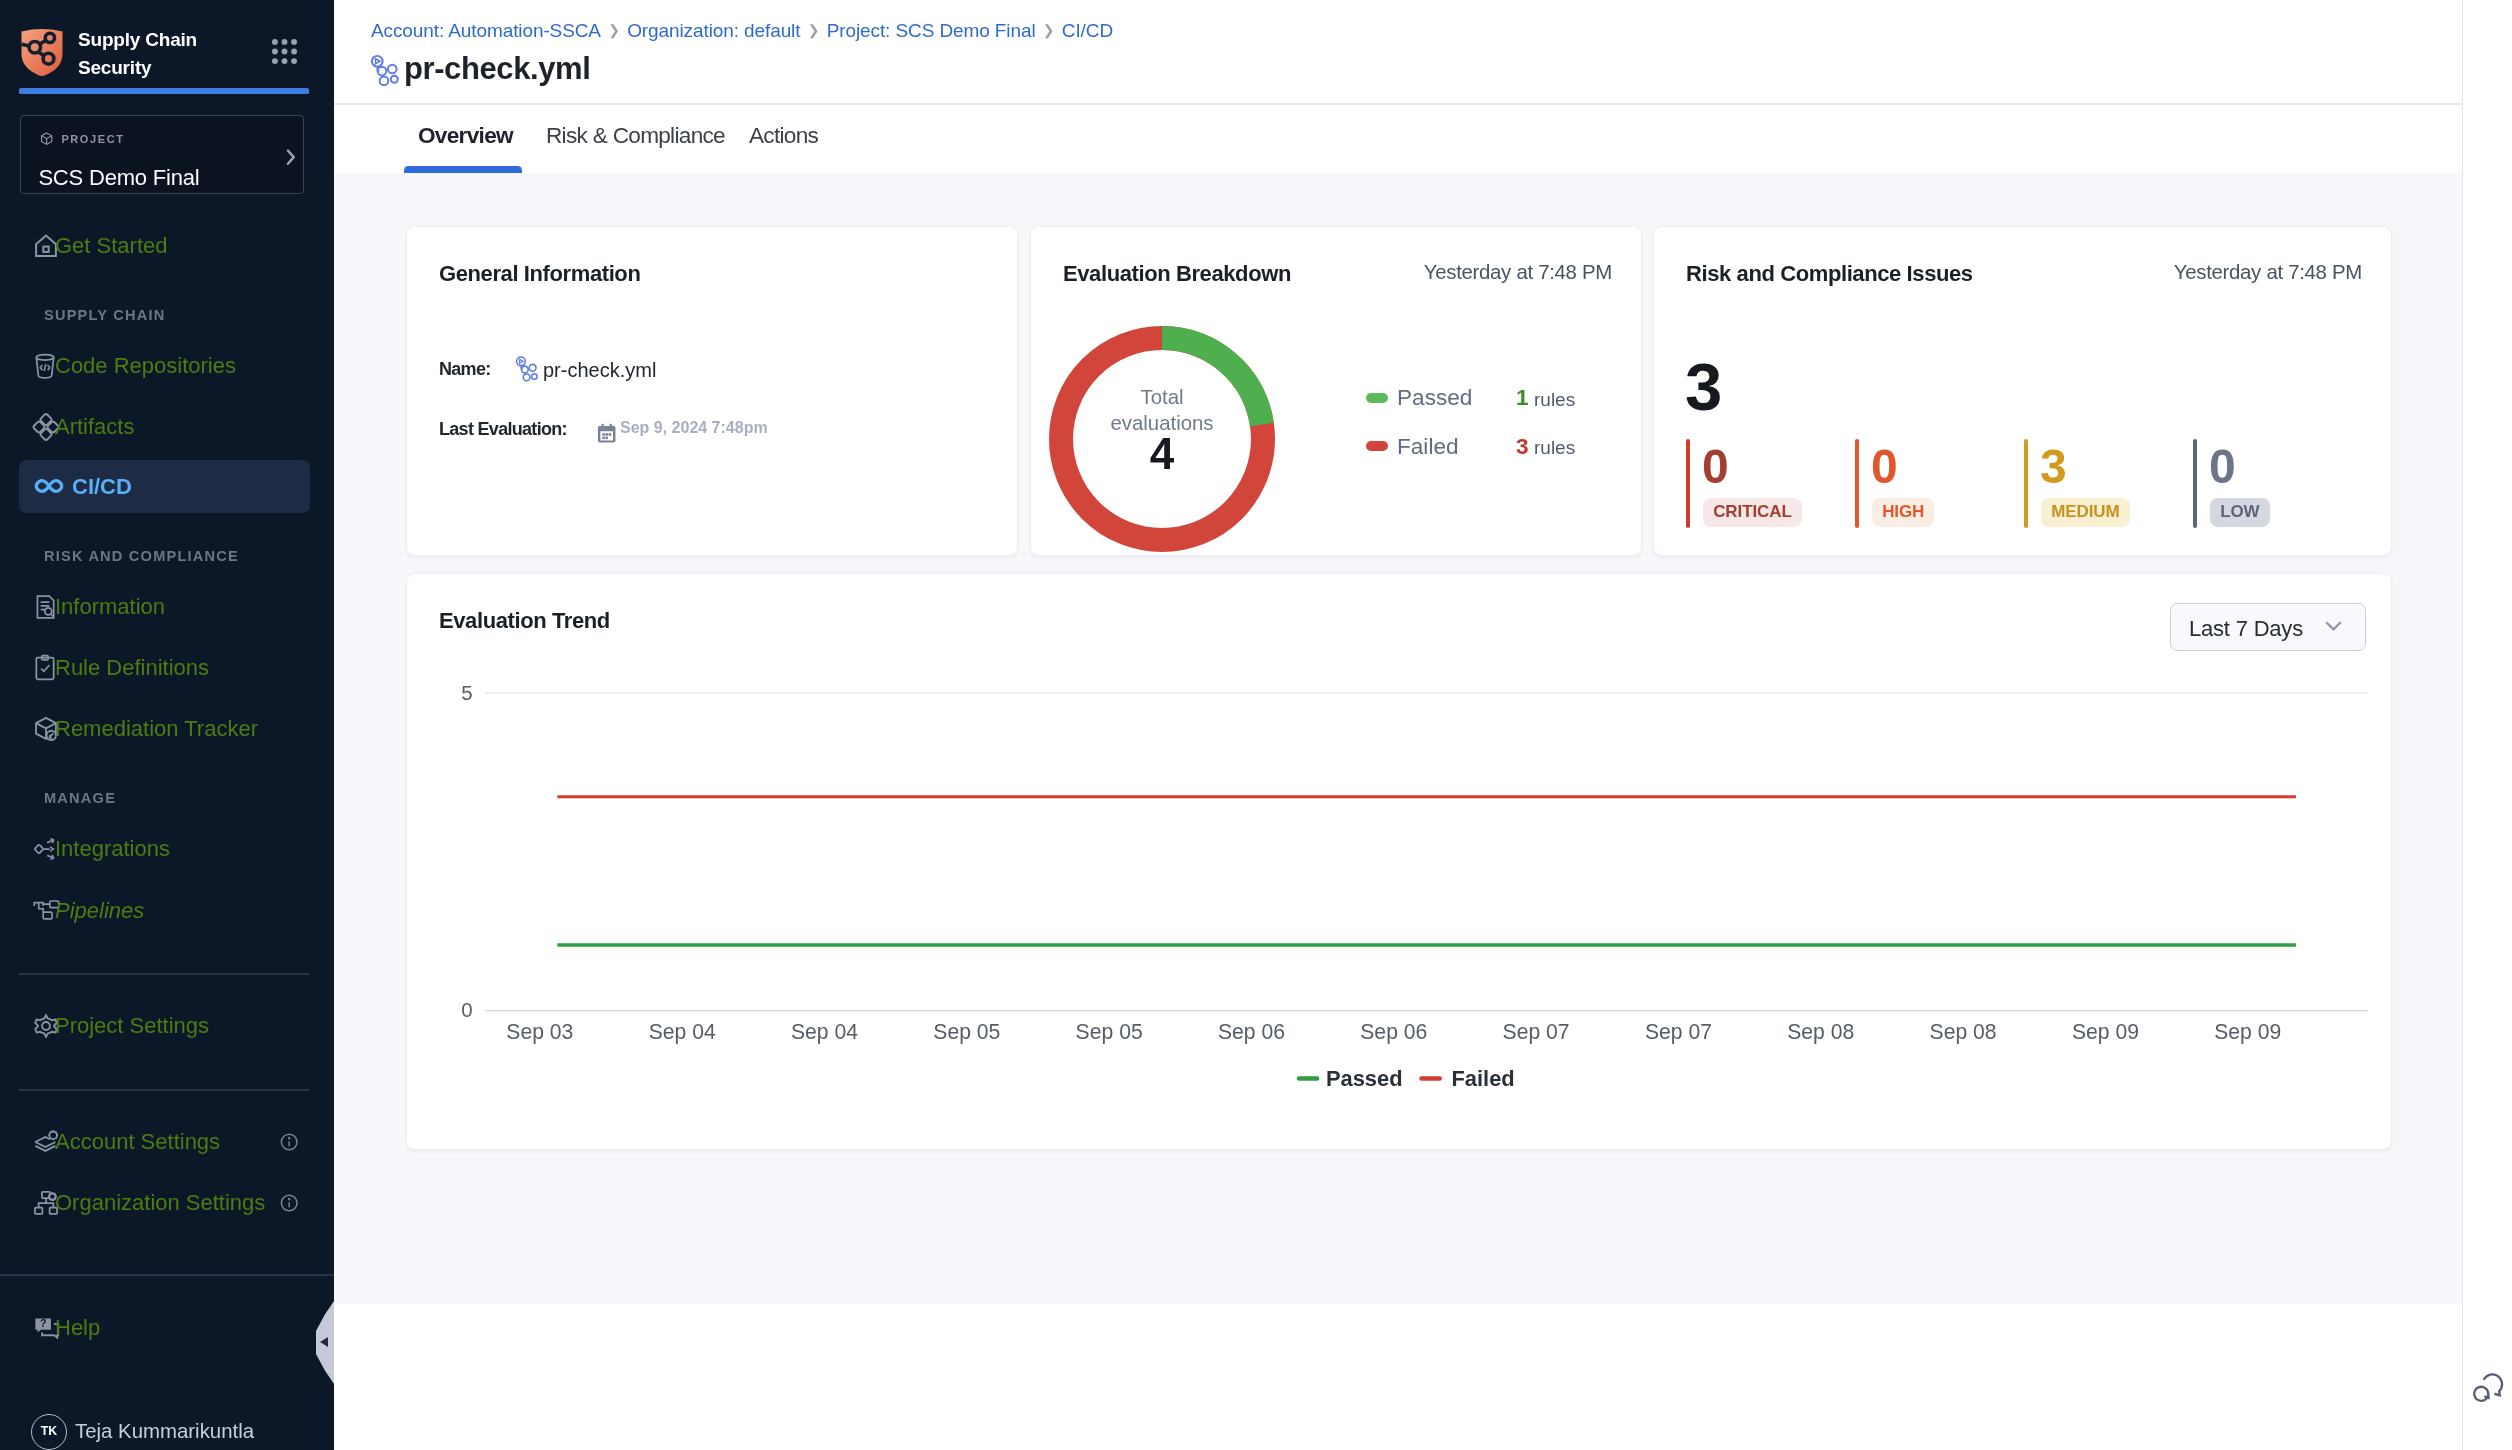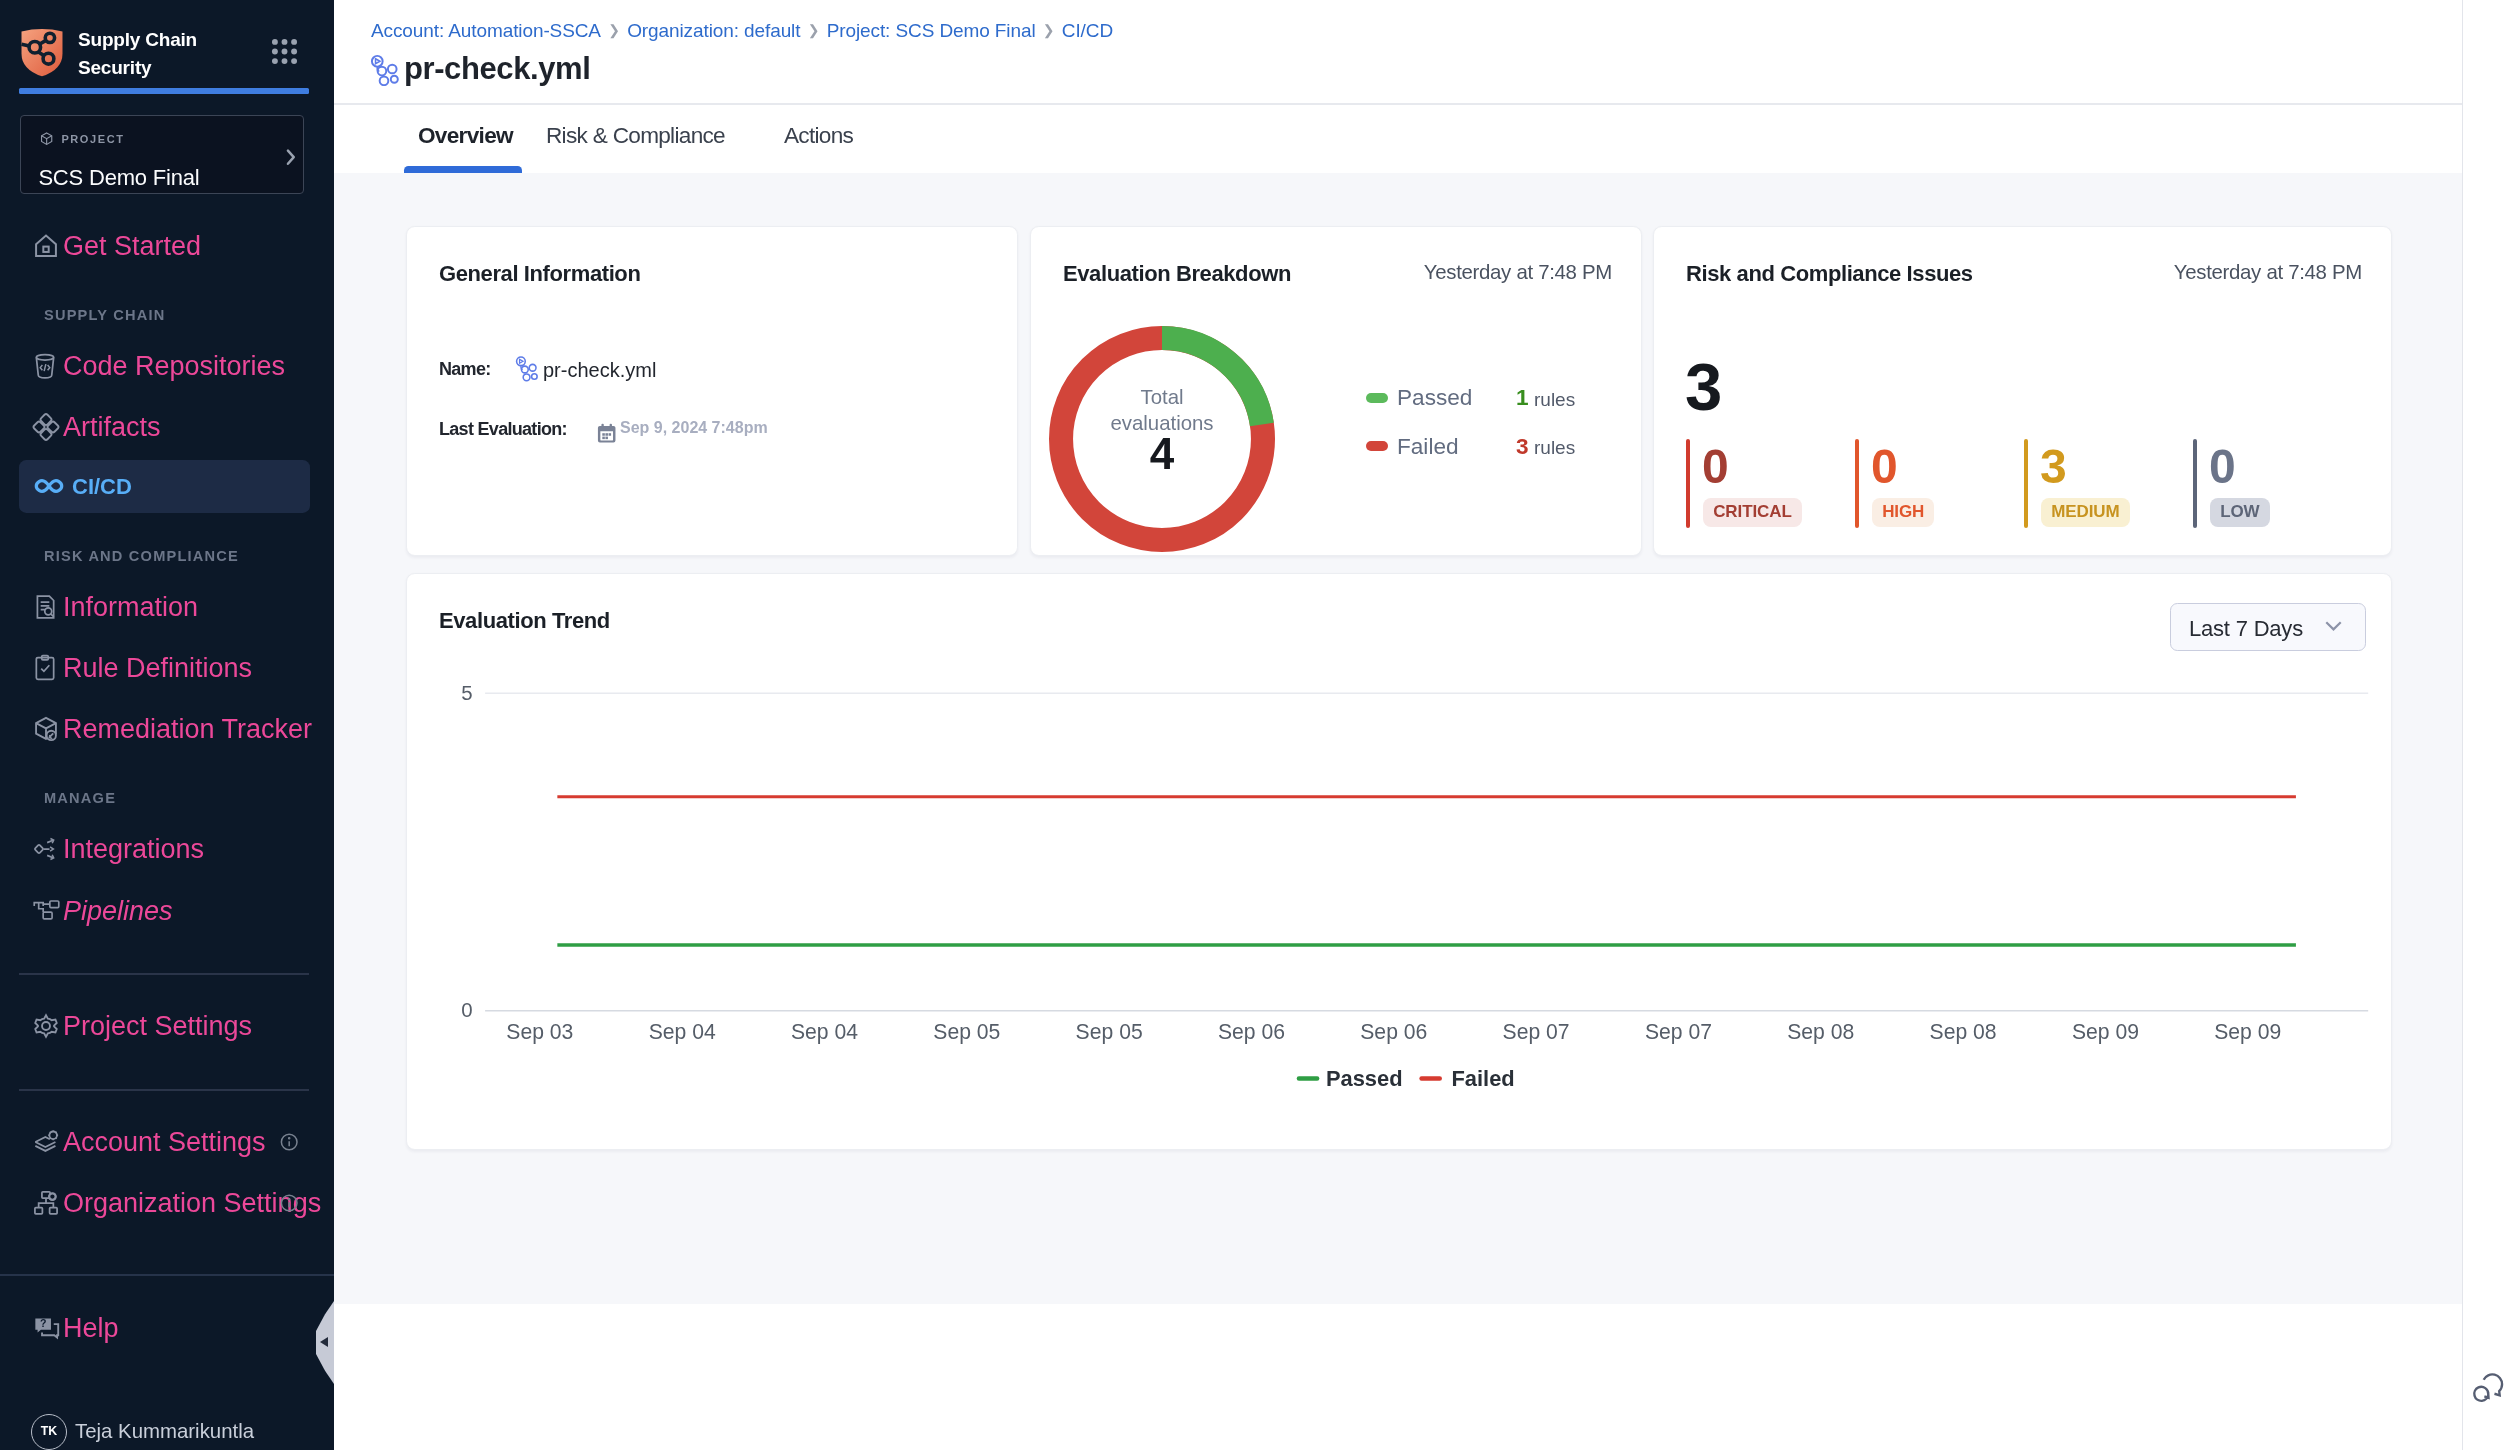--- a/index.html
+++ b/index.html
@@ -14,21 +14,21 @@
 #brand { position:absolute; left:78px; top:26px; font-size:19px; letter-spacing:-0.2px; line-height:28px; font-weight:bold; color:#FFFFFF; }
 #gridicon { position:absolute; left:269px; top:36px; }
 #bluebar { position:absolute; left:19px; top:88px; width:290px; height:5.8px; background:#3F7DE0; border-radius:1.5px; }
 #projbox { position:absolute; left:20.4px; top:115px; width:284px; height:79px; background:#0B1220; border:1.5px solid #3C4556; border-radius:4px; }
 #projbox .plabel { position:absolute; left:40px; top:17px; font-size:11px; font-weight:bold; letter-spacing:1.6px; color:#8D95A5; }
 #projbox .pname { position:absolute; left:17px; top:49px; font-size:22px; letter-spacing:-0.2px; color:#FBFCFD; }
 #projbox .cube { position:absolute; left:18px; top:14.6px; }
 #projbox .chev { position:absolute; right:6.6px; top:31px; }
 .navrow { position:absolute; left:0; width:334px; height:47px; }
 .navrow .nicon { position:absolute; left:32px; top:50%; transform:translateY(-50%); }
-.navrow .nlabel { position:absolute; left:63px; top:50%; transform:translateY(-50%); font-size:27px; color:#ec4899; white-space:nowrap; }
+.navrow .nlabel { position:absolute; left:55px; top:50%; transform:translateY(-50%); font-size:22px; color:#4d7c0f; white-space:nowrap; }
 .navrow .iinfo { position:absolute; left:279px; top:50%; transform:translateY(-50%); }
 #cicd { position:absolute; left:19px; top:460px; width:291px; height:53px; background:#1D2B45; border-radius:7.3px; }
 #cicd .nlabel { color:#58AEF7; font-weight:bold; }
 .sbsec { position:absolute; left:44px; transform:translateY(-50%); white-space:nowrap; }
 .sbdiv { position:absolute; left:19px; width:290px; height:1.5px; background:#2A3449; }
 #collapse { position:absolute; left:316px; top:1301px; width:18px; height:83px; background:#C6CAD6;
   clip-path:polygon(100% 0%, 100% 100%, 50% 84%, 0% 64%, 0% 36%, 50% 16%); }
 #collapse .tri { position:absolute; left:4.4px; top:36px; width:0; height:0; border-top:5.8px solid transparent; border-bottom:5.8px solid transparent; border-right:8px solid #232B3B; }
 #avatar { position:absolute; left:31px; top:1414px; width:36px; height:36px; border:1.8px solid #B8BEC9; border-radius:50%; color:#FFFFFF; font-size:12.4px; font-weight:bold; text-align:center; line-height:33px; }
 #uname { position:absolute; left:75px; top:1420px; font-size:20.4px; color:#C9CFDA; }
@@ -37,21 +37,21 @@
 #main { position:absolute; left:334px; top:0; width:2179px; height:1304px; background:#F6F7FA; }
 #header { position:absolute; left:0; top:0; width:2179px; height:173px; background:#FFFFFF; }
 #hdivider { position:absolute; left:0; top:103px; width:2179px; height:1.5px; background:#E7E9EE; }
 #crumbs { position:absolute; left:37px; top:20.4px; font-size:19px; letter-spacing:-0.1px; color:#2E6BCC; white-space:nowrap; }
 #crumbs .sep { color:#9BA1AC; font-size:14px; padding:0 7.3px; position:relative; top:-2.2px; }
 #ptitle { position:absolute; left:70px; top:51px; font-size:31px; letter-spacing:-0.4px; font-weight:bold; color:#1E232B; }
 #ticon { position:absolute; left:34px; top:53px; }
 .tab { position:absolute; top:123px; font-size:22.6px; letter-spacing:-0.7px; color:#3A414D; white-space:nowrap; }
 #tab1 { left:84px; font-weight:bold; color:#1E232B; }
 #tab2 { left:212px; }
-#tab3 { left:450px; }
+#tab3 { left:415px; }
 #tabline { position:absolute; left:70px; top:166px; width:118px; height:7.3px; background:#2F6BD8; border-radius:4.4px 4.4px 0 0; }
 
 
 .card { position:absolute; background:#FFFFFF; border:0.7px solid #ECEEF2; border-radius:8.8px; box-shadow:0 1.5px 2.9px rgba(40,48,70,.05); }
 .ctitle { position:absolute; left:32px; top:34px; font-size:22px; letter-spacing:-0.4px; font-weight:bold; color:#1B2027; }
 .tstamp { position:absolute; right:29px; top:34px; font-size:20.4px; letter-spacing:-0.3px; color:#4A5260; }
 #gicard { left:72px; top:226px; width:612px; height:330px; }
 #ebcard { left:696px; top:226px; width:612px; height:330px; }
 #rccard { left:1319px; top:226px; width:739px; height:330px; }
 #trcard { left:72px; top:573px; width:1986px; height:577px; }

